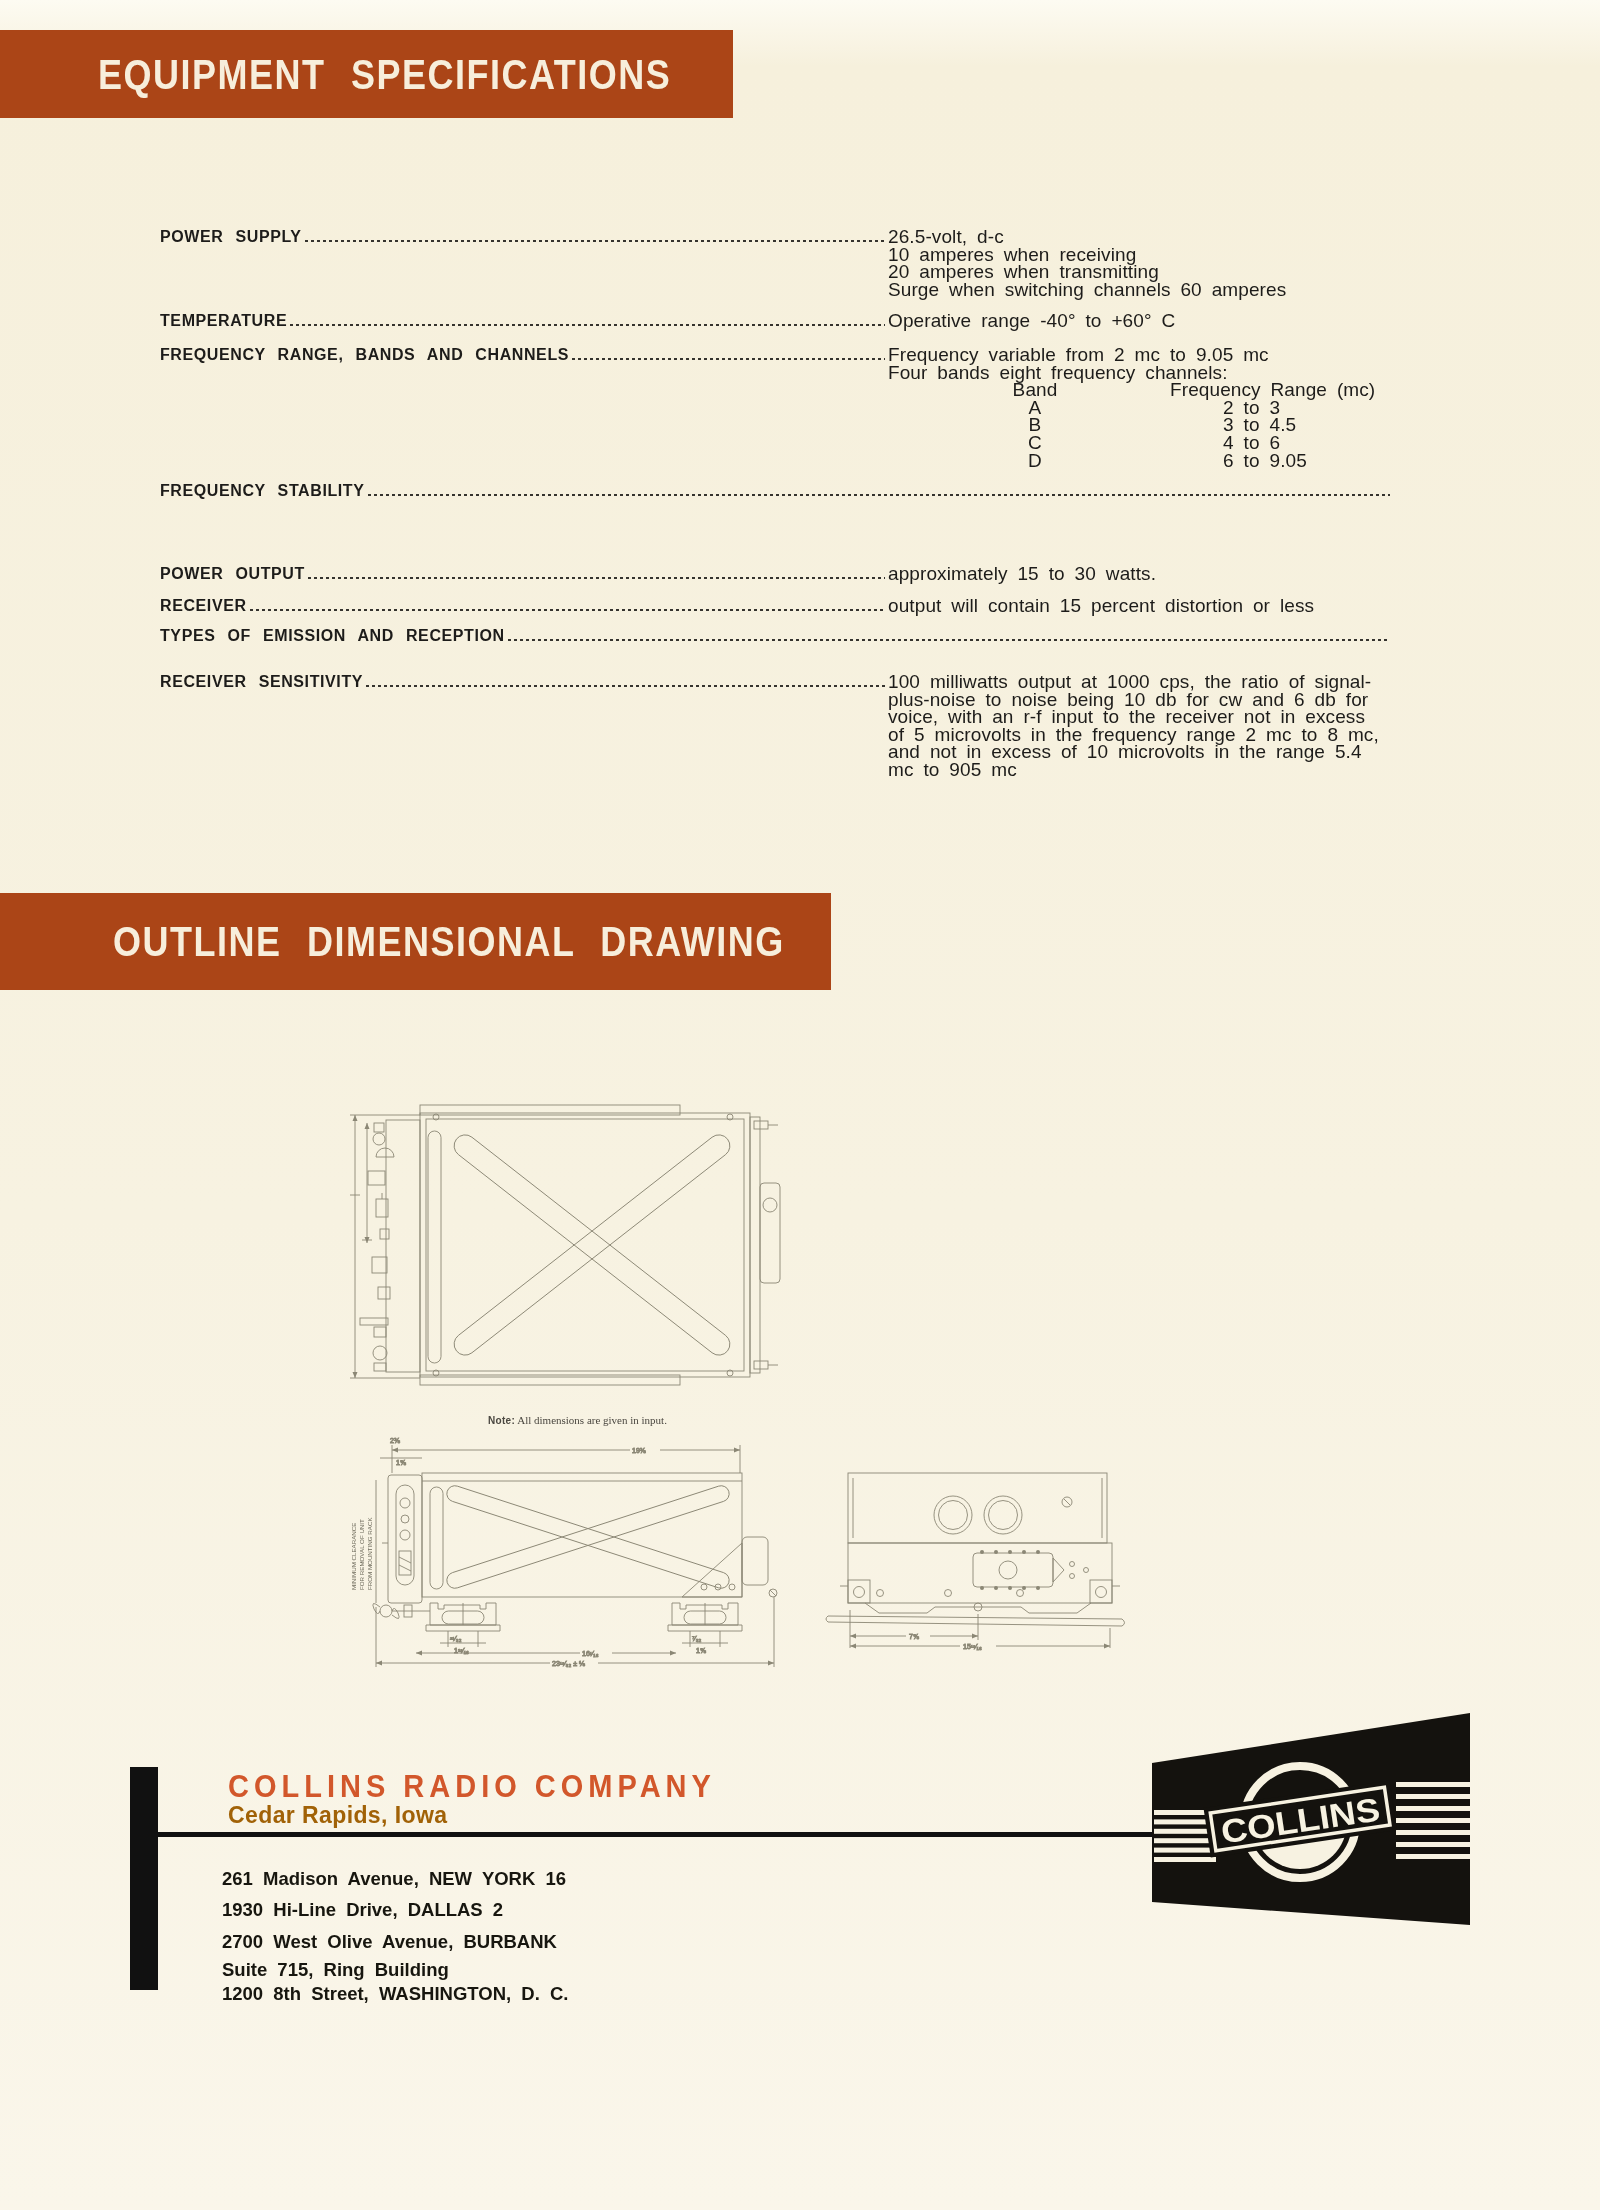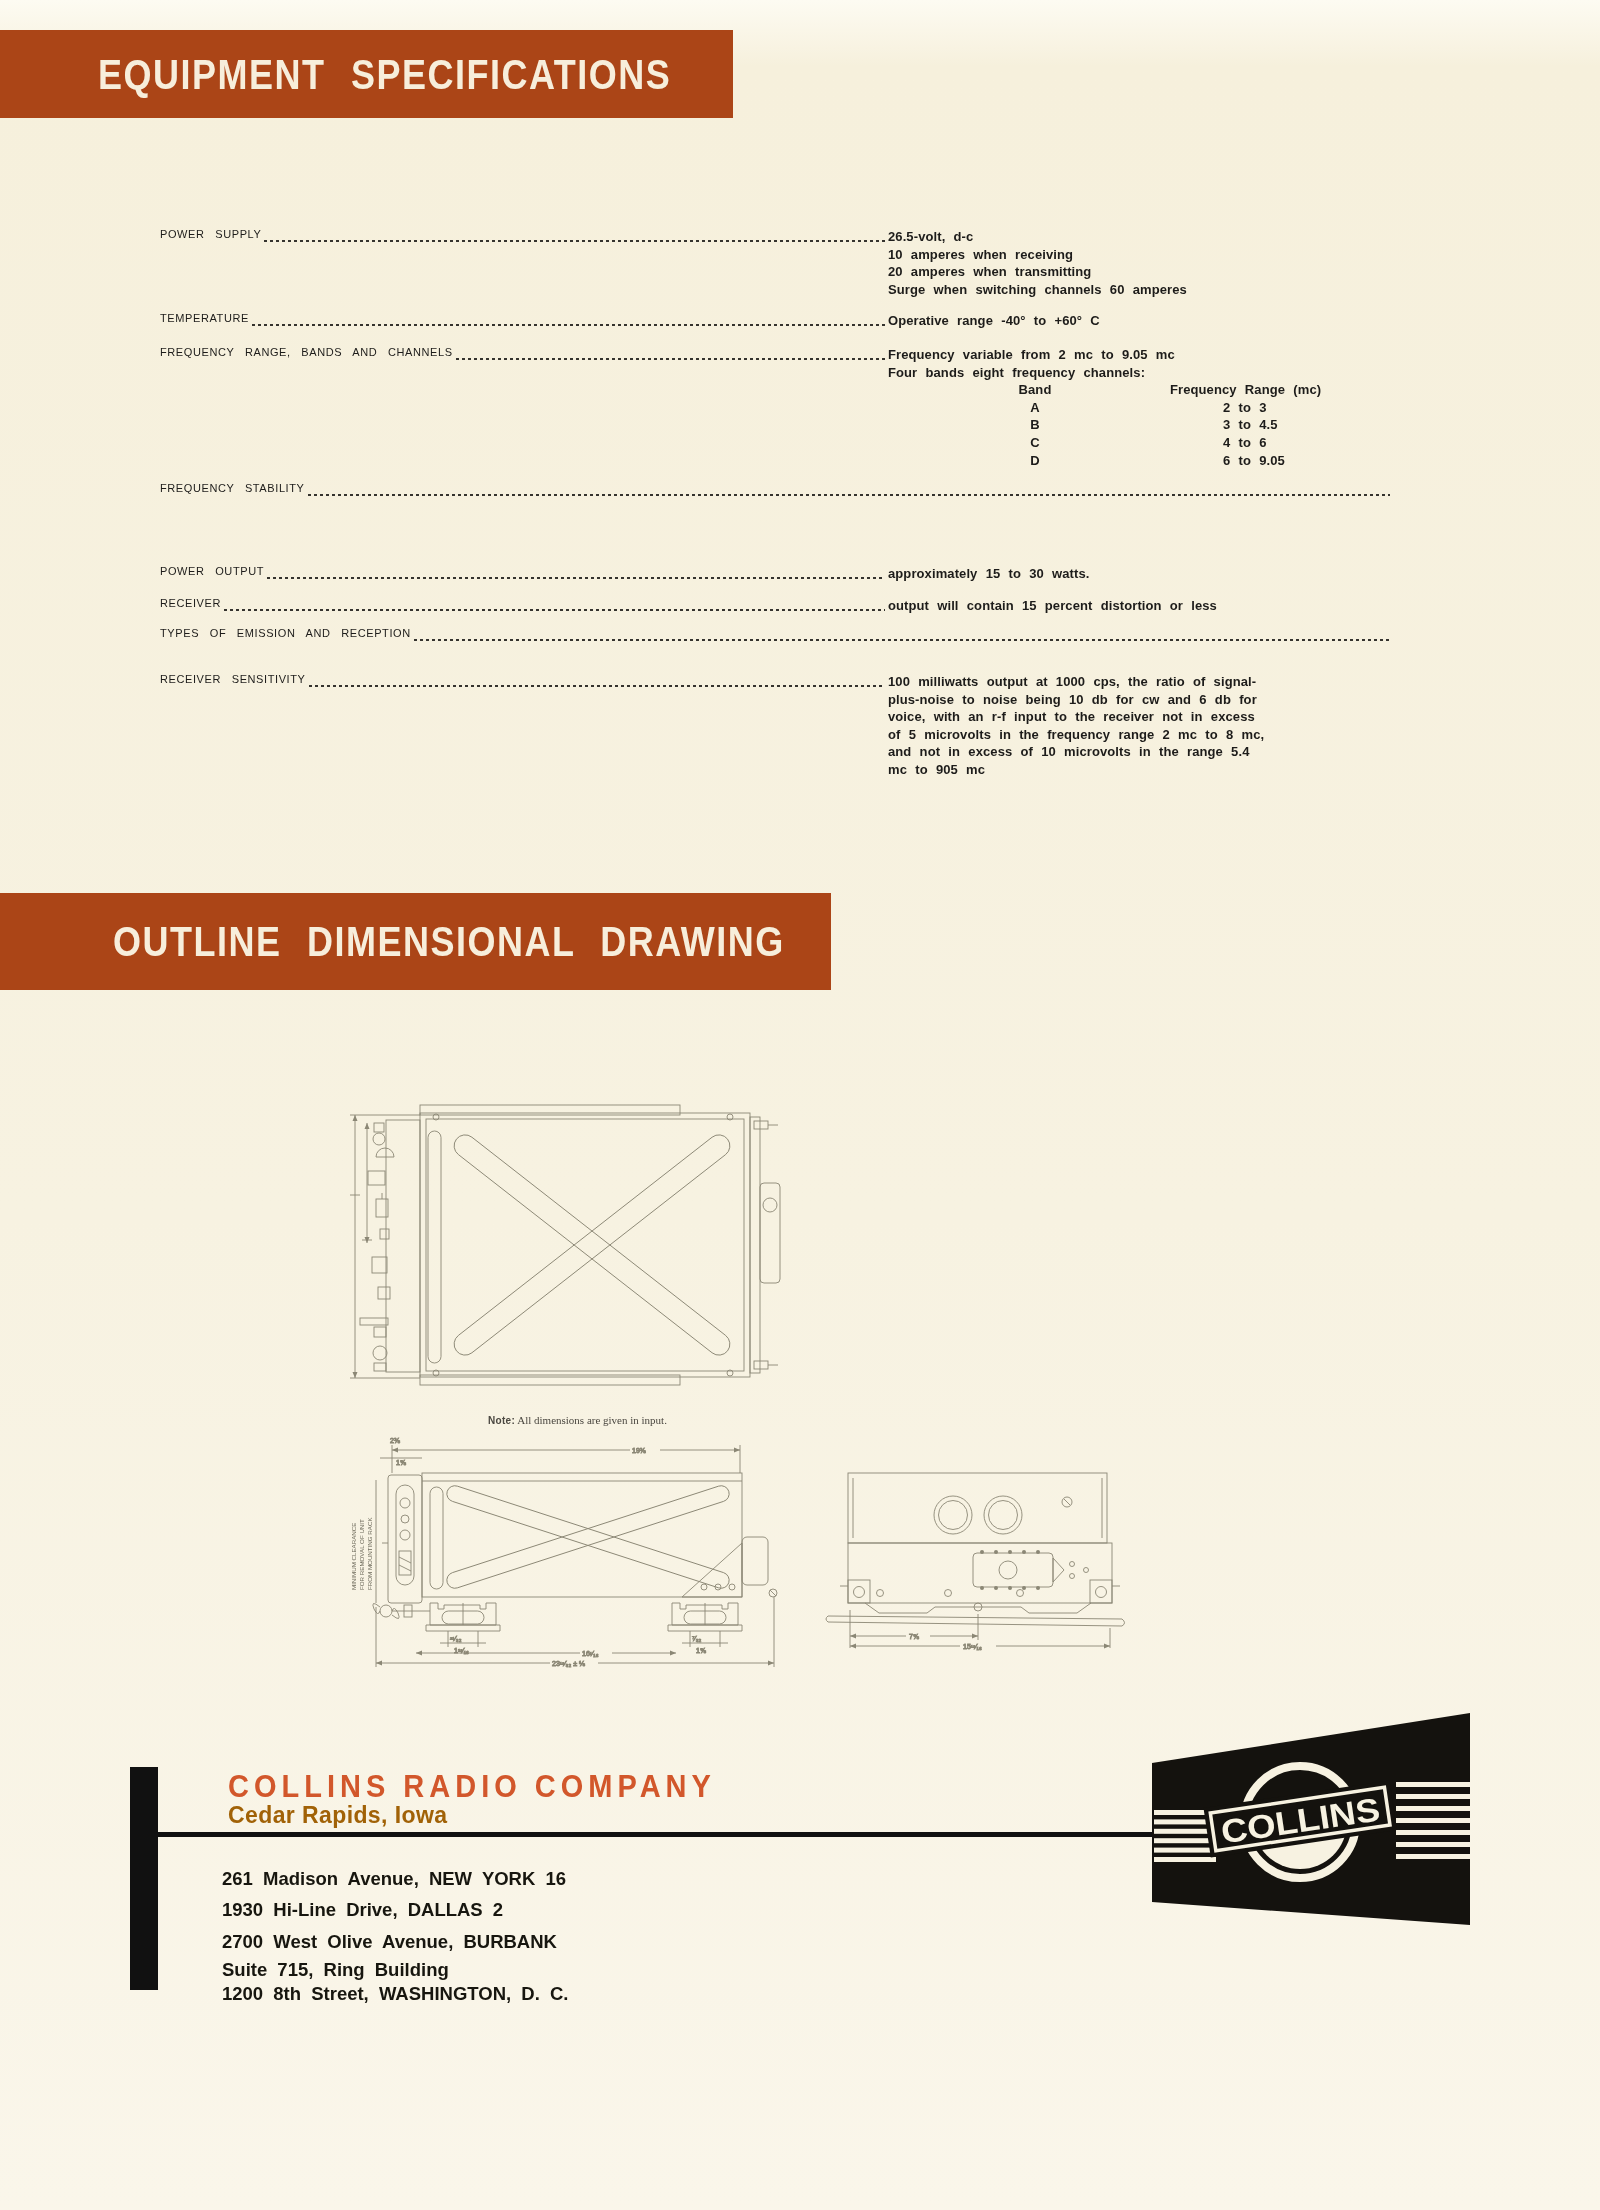--- a/index.html
+++ b/index.html
@@ -10,25 +10,25 @@
   .banner{position:absolute;left:0;background:#ab4517;color:#f7eedb;}
   .banner-text{font-weight:bold;font-size:36px;letter-spacing:1.5px;word-spacing:14px;
        transform:scaleY(1.18);transform-origin:left center;white-space:nowrap;}
   #banner1{top:30px;width:733px;height:88px;}
   #banner1 .banner-text{position:absolute;left:98px;top:24px;}
   #banner2{top:893px;width:831px;height:97px;}
   #banner2 .banner-text{position:absolute;left:113px;top:28px;}
 
   .spec-row{position:absolute;left:160px;width:1233px;display:flex;align-items:flex-start;
        color:#1d1c1a;}
-  .spec-label{flex:none;font-weight:normal;font-size:11px;letter-spacing:0.6px;word-spacing:7px;
+  .spec-label{flex:none;font-weight:bold;font-size:16px;letter-spacing:0.6px;word-spacing:7px;
        white-space:nowrap;}
   .spec-dots{flex:1 1 auto;height:14px;margin:0 3px;
        background:repeating-linear-gradient(to right,#35332e 0 3px,transparent 3px 6px) left bottom/100% 2px no-repeat;}
-  .spec-value{flex:none;width:505px;font-weight:bold;font-size:13px;line-height:17.6px;
+  .spec-value{flex:none;width:505px;font-weight:normal;font-size:19px;line-height:17.6px;
        word-spacing:4.5px;letter-spacing:0.1px;}
   .vline{white-space:nowrap;}
   .bt-c1{display:inline-block;margin-left:112px;width:70px;text-align:center;}
   .bt-h2{display:inline-block;margin-left:100px;}
   .bt-c2{display:inline-block;margin-left:153px;}
 
   .note-line{position:absolute;left:488px;top:1414px;font-family:"Liberation Serif",serif;
        font-size:11px;color:#4a4740;}
   .note-line b{font-family:"Liberation Sans",sans-serif;font-size:10px;letter-spacing:0.3px;margin-top:24px;}
 

